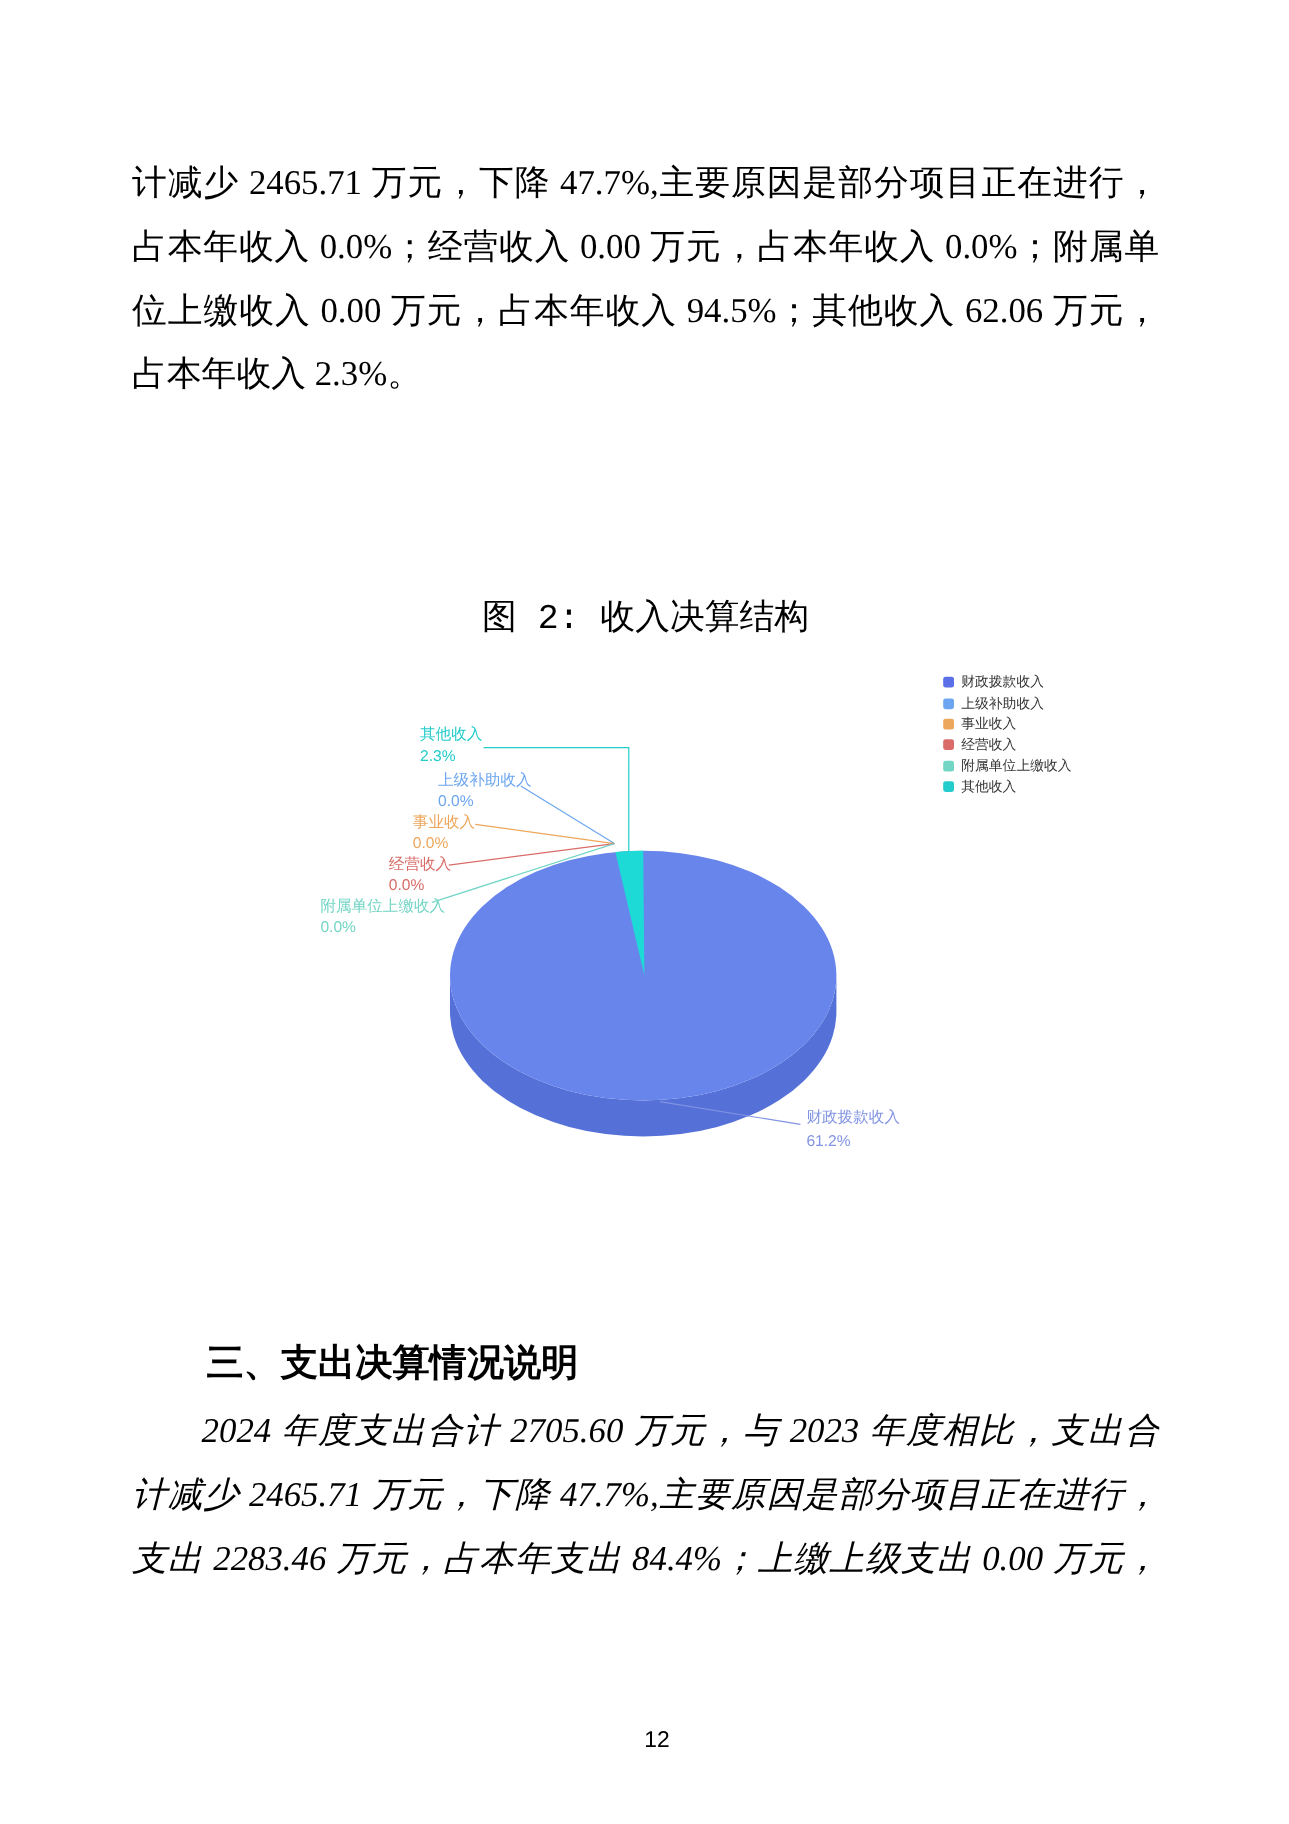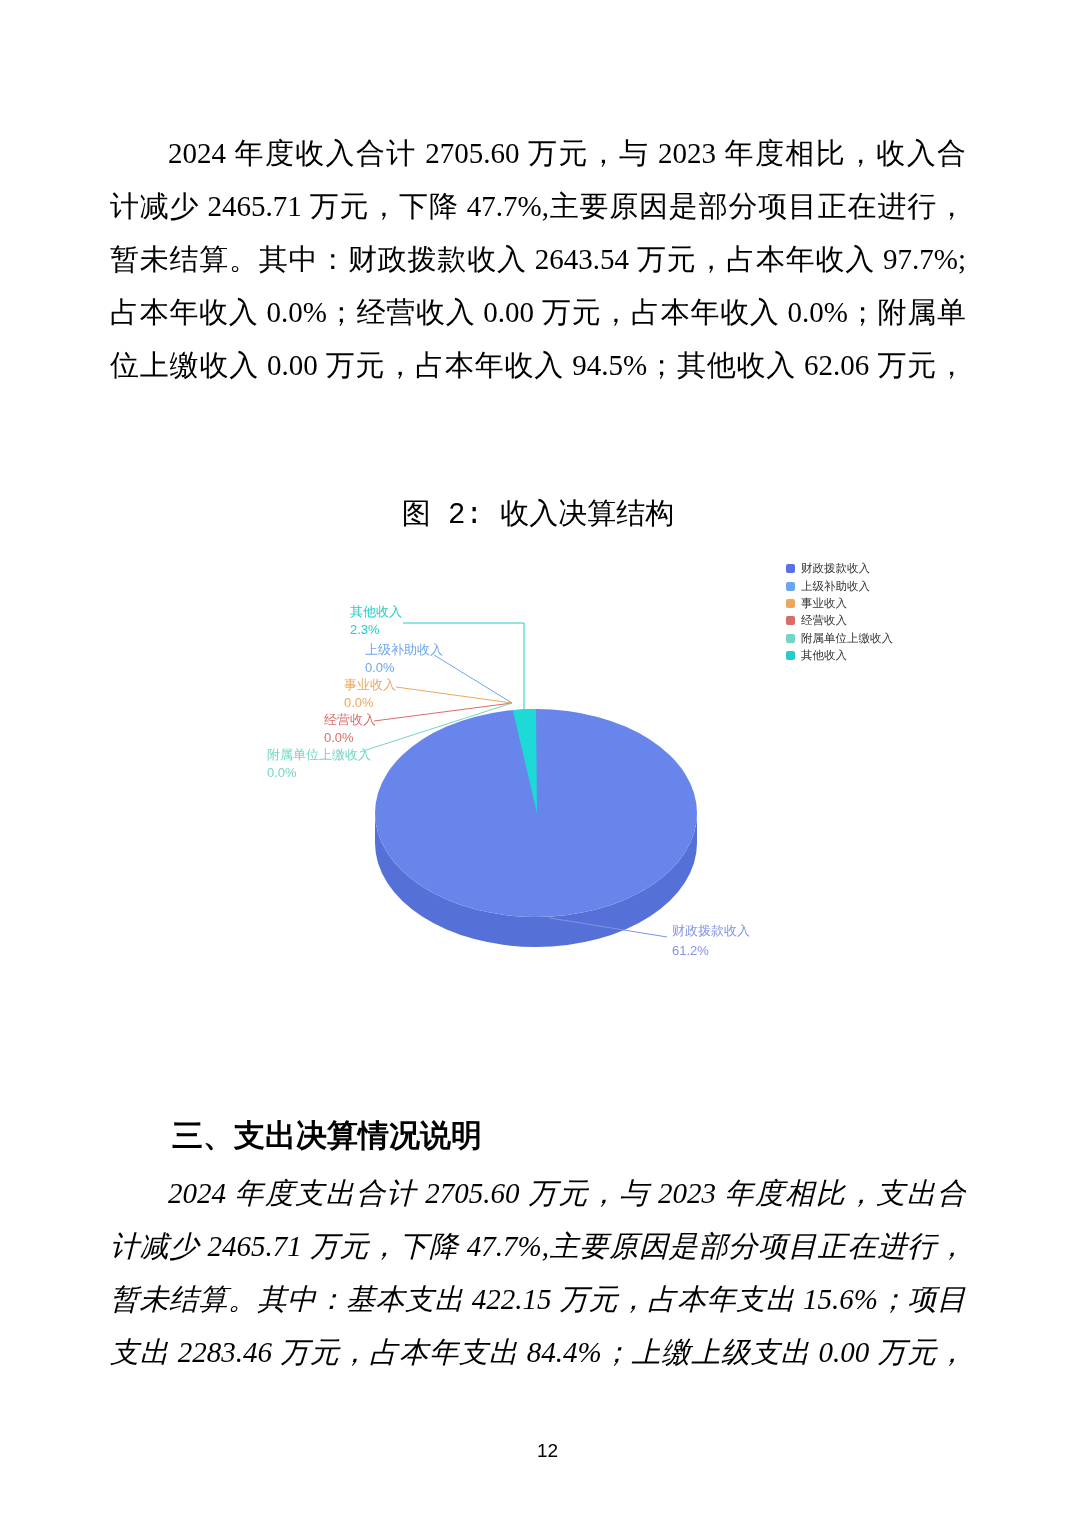--- a/index.html
+++ b/index.html
@@ -97,25 +97,24 @@
     margin-right: 6px;
     flex: 0 0 auto;
   }
 </style>
 </head>
 <body>
 
 <div class="page">
 
   <div class="body-text" style="top:127px;">
-    <div class="line fill indent">2024 年度收入合计 2705.60 万元，与 2023 年度相比，收入合</div>
     <div class="line fill">计减少 2465.71 万元，下降 47.7%,主要原因是部分项目正在进行，</div>
-    <div class="line fill">暂未结算。其中：财政拨款收入 2643.54 万元，占本年收入 97.7%;</div>
     <div class="line fill">占本年收入 0.0%；经营收入 0.00 万元，占本年收入 0.0%；附属单</div>
     <div class="line fill">位上缴收入 0.00 万元，占本年收入 94.5%；其他收入 62.06 万元，</div>
+    <div class="line">占本年收入 2.3%。</div>
   </div>
 
   <div class="caption">图 2: 收入决算结构</div>
 
   <div class="chart">
     <svg width="1074" height="445" viewBox="0 0 1074 445">
 
       <path d="M 375 268 A 161 104 0 0 0 697 268 L 697 298 A 161 104 0 0 1 375 298 Z" fill="#5571D8"></path>
 
       <ellipse cx="536" cy="268" rx="161" ry="104" fill="#6885EC"></ellipse>
@@ -181,19 +180,18 @@
         <span>其他收入</span>
       </div>
     </div>
   </div>
 
   <div class="heading">三、支出决算情况说明</div>
 
   <div class="body-text" style="top:1167px;font-style:italic;">
     <div class="line fill indent">2024 年度支出合计 2705.60 万元，与 2023 年度相比，支出合</div>
     <div class="line fill">计减少 2465.71 万元，下降 47.7%,主要原因是部分项目正在进行，</div>
-    <div class="line fill">暂未结算。其中：基本支出 422.15 万元，占本年支出 15.6%；项目</div>
     <div class="line fill">支出 2283.46 万元，占本年支出 84.4%；上缴上级支出 0.00 万元，</div>
   </div>
 
   <div class="page-number">12</div>
 
 </div>
 
 </body></html>

